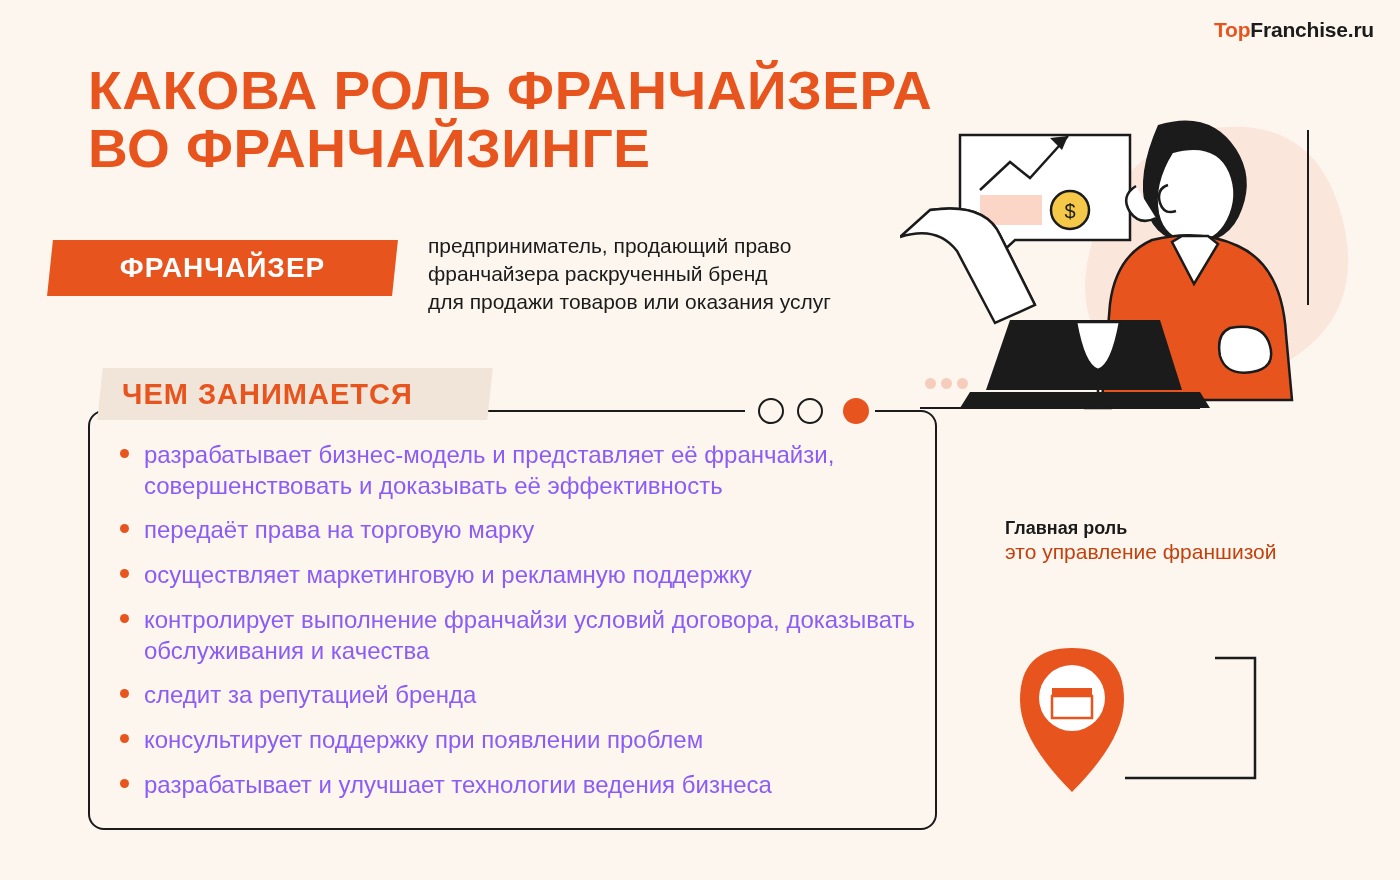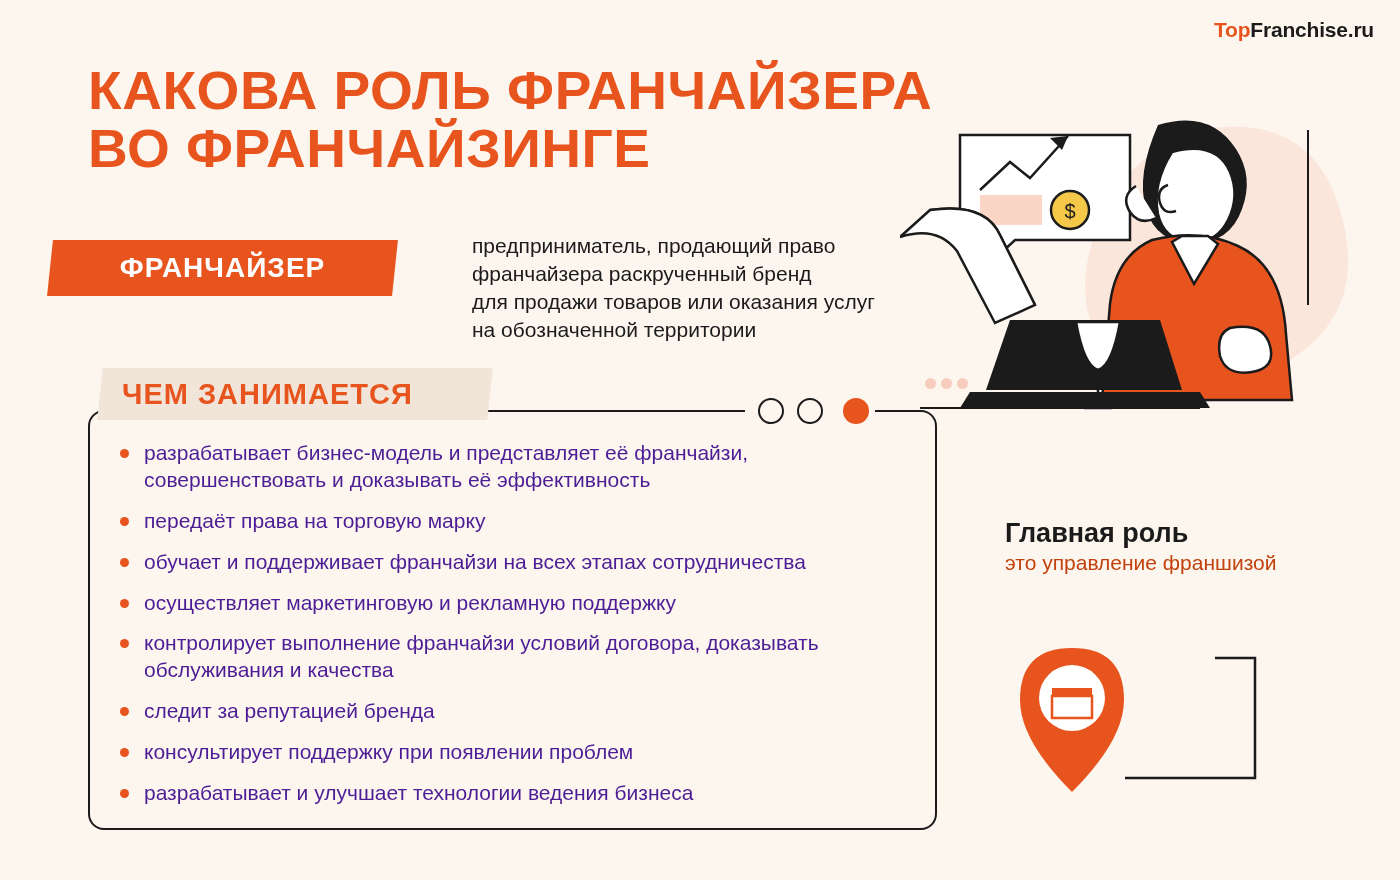--- a/index.html
+++ b/index.html
@@ -73,21 +73,20 @@
   }
 
   .franchisor-def {
     position: absolute;
     left: 428px;
     top: 232px;
     width: 500px;
     font-size: 21px;
     line-height: 1.33;
     color: #1b1b1b;
-    margin-left: 44px;
   }
   .franchisor-def div { white-space: nowrap; }
 
   
   .does-box {
     position: absolute;
     left: 88px;
     top: 410px;
     width: 845px;
     height: 416px;
@@ -152,44 +151,44 @@
   .bullet-list {
     position: absolute;
     left: 112px;
     top: 440px;
     width: 810px;
   }
   .bullet-item {
     position: relative;
     padding-left: 32px;
     margin-bottom: 14px;
-    font-size: 21px;
+    font-size: 24px;
     line-height: 1.28;
-    color: #4c1d95;
+    color: #8b5cf6;
   }
   .bullet-item::before {
     content: "";
     position: absolute;
     left: 8px;
     top: 9px;
     width: 9px;
     height: 9px;
     border-radius: 50%;
     background: #e8541e;
   }
 
   
   .main-role {
     position: absolute;
     left: 1005px;
     top: 518px;
     width: 370px;
   }
   .main-role .strong {
-    font-size: 27px;
+    font-size: 18px;
     font-weight: bold;
     line-height: 1.18;
     color: #1b1b1b;
   }
   .main-role .sub {
     font-size: 21px;
     color: #c2410c;
     line-height: 1.25;
   }
 
@@ -239,37 +238,35 @@
   </div>
 
   <div class="tag-franchisor">
     <div class="txt">Франчайзер</div>
   </div>
 
   <div class="franchisor-def">
     <div>предприниматель, продающий право</div>
     <div>франчайзера раскрученный бренд</div>
     <div>для продажи товаров или оказания услуг</div>
-    <div>на обозначенной территории</div>
   </div>
 
   <div class="does-box"></div>
   <div class="line-mask"></div>
   <div class="dot hollow" style="left:758px; top:398px;"></div>
   <div class="dot hollow" style="left:797px; top:398px;"></div>
   <div class="dot solid" style="left:843px; top:398px;"></div>
 
   <div class="tag-does">
     <div class="txt">Чем занимается</div>
   </div>
 
   <div class="bullet-list">
     <div class="bullet-item">разрабатывает бизнес-модель и представляет её франчайзи, совершенствовать и доказывать её эффективность</div>
     <div class="bullet-item">передаёт права на торговую марку</div>
-    <div class="bullet-item">обучает и поддерживает франчайзи на всех этапах сотрудничества</div>
     <div class="bullet-item">осуществляет маркетинговую и рекламную поддержку</div>
     <div class="bullet-item">контролирует выполнение франчайзи условий договора, доказывать обслуживания и качества</div>
     <div class="bullet-item">следит за репутацией бренда</div>
     <div class="bullet-item">консультирует поддержку при появлении проблем</div>
     <div class="bullet-item">разрабатывает и улучшает технологии ведения бизнеса</div>
   </div>
 
   <div class="main-role">
     <div class="strong">Главная роль</div>
     <div class="sub">это управление франшизой</div>

